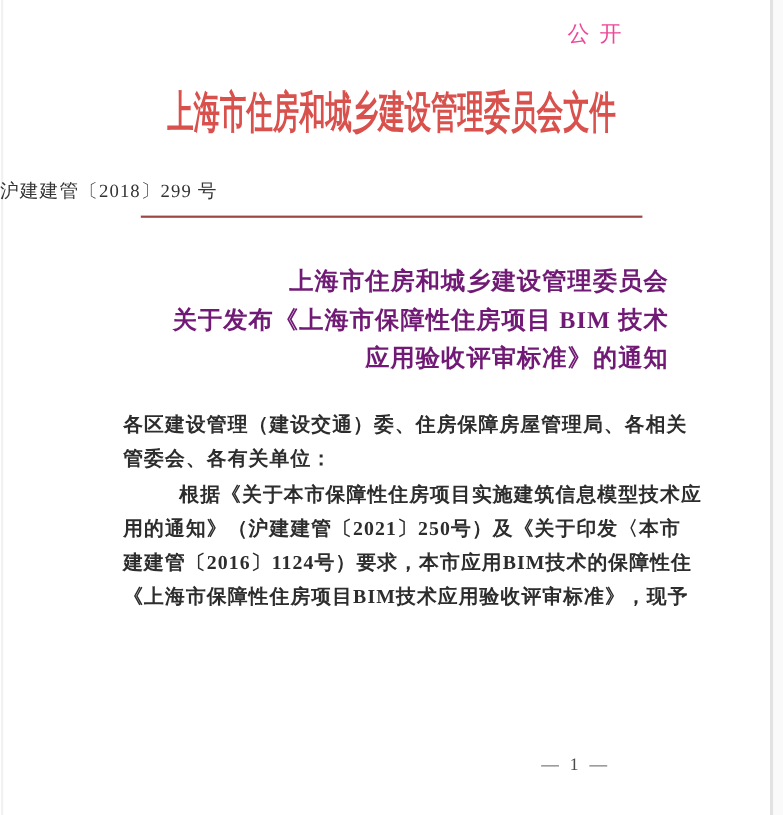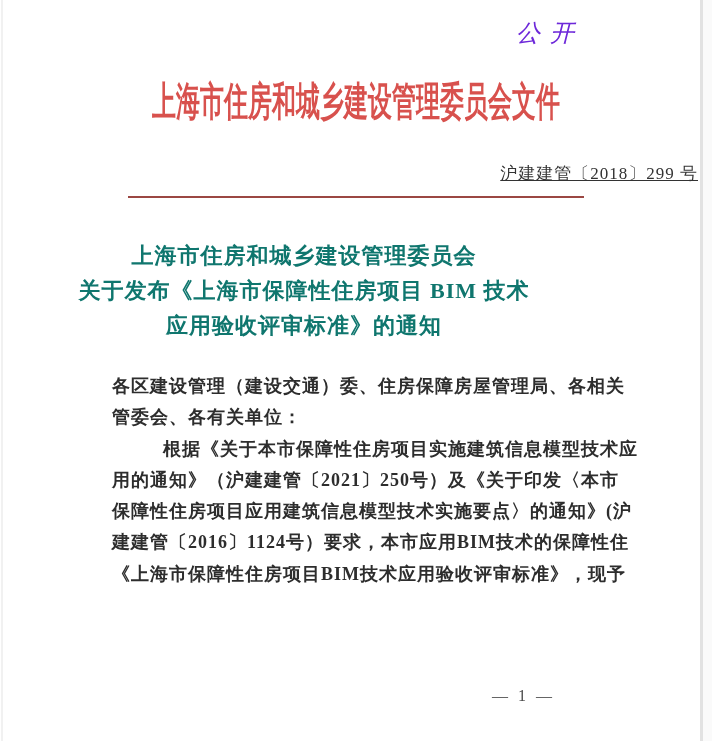--- a/index.html
+++ b/index.html
@@ -25,60 +25,58 @@
     position: absolute; left: 700px; top: 0; bottom: 0; width: 3px;
     background: #e2e2e2;
   }
   .edge-right-pad {
     position: absolute; left: 703px; top: 0; bottom: 0; right: 0;
     background: #fafafa;
   }
   .classification {
     position: absolute;
     top: 17px; left: 516px;
-    font-size: 24px;
+    font-size: 20px;
     letter-spacing: 2px;
-    color: #6d28d9;
-    font-style: italic;
+    color: #ec4899;
   }
   .agency-header {
     position: absolute;
     top: 82px; left: 0; width: 712px;
     text-align: center;
     font-size: 40px;
     font-weight: bold;
     color: #d8514d;
     letter-spacing: 0px;
     transform: scaleX(0.60);
     transform-origin: 50% 50%;
     white-space: nowrap;
     line-height: 40px;
   }
   .doc-number {
     position: absolute;
     top: 162px; left: 0; width: 698px;
-    text-align: right;
+    text-align: left;
     font-size: 17px;
     letter-spacing: 1px;
     color: #333333;
-    text-decoration: underline;
   }
   .red-divider {
     position: absolute;
     top: 196px; left: 128px;
     width: 456px; height: 2px;
     background: #9b4743;
   }
   .notice-title {
     position: absolute;
     top: 238px; left: 0; width: 608px;
-    text-align: center;
+    text-align: right;
     font-size: 22px;
     font-weight: bold;
-    color: #0f766e;
+    color: #701a75;
     line-height: 35px;
     letter-spacing: 1px;
   }
   .text-block {
     position: absolute;
     top: 371px; left: 112px;
     width: 506px;
     font-size: 18px;
     line-height: 31.3px;
     letter-spacing: 1px;
@@ -121,20 +119,19 @@
     <div>上海市住房和城乡建设管理委员会</div>
     <div>关于发布《上海市保障性住房项目 BIM 技术</div>
     <div>应用验收评审标准》的通知</div>
   </div>
 
   <div class="text-block">
     <div class="line">各区建设管理（建设交通）委、住房保障房屋管理局、各相关</div>
     <div class="line">管委会、各有关单位：</div>
     <div class="line indent">根据《关于本市保障性住房项目实施建筑信息模型技术应</div>
     <div class="line">用的通知》（沪建建管〔2021〕250号）及《关于印发〈本市</div>
-    <div class="line">保障性住房项目应用建筑信息模型技术实施要点〉的通知》(沪</div>
     <div class="line">建建管〔2016〕1124号）要求，本市应用BIM技术的保障性住</div>
     <div class="line">《上海市保障性住房项目BIM技术应用验收评审标准》，现予</div>
   </div>
 
   <div class="page-number">— 1 —</div>
 
 </div>
 
 </body></html>

